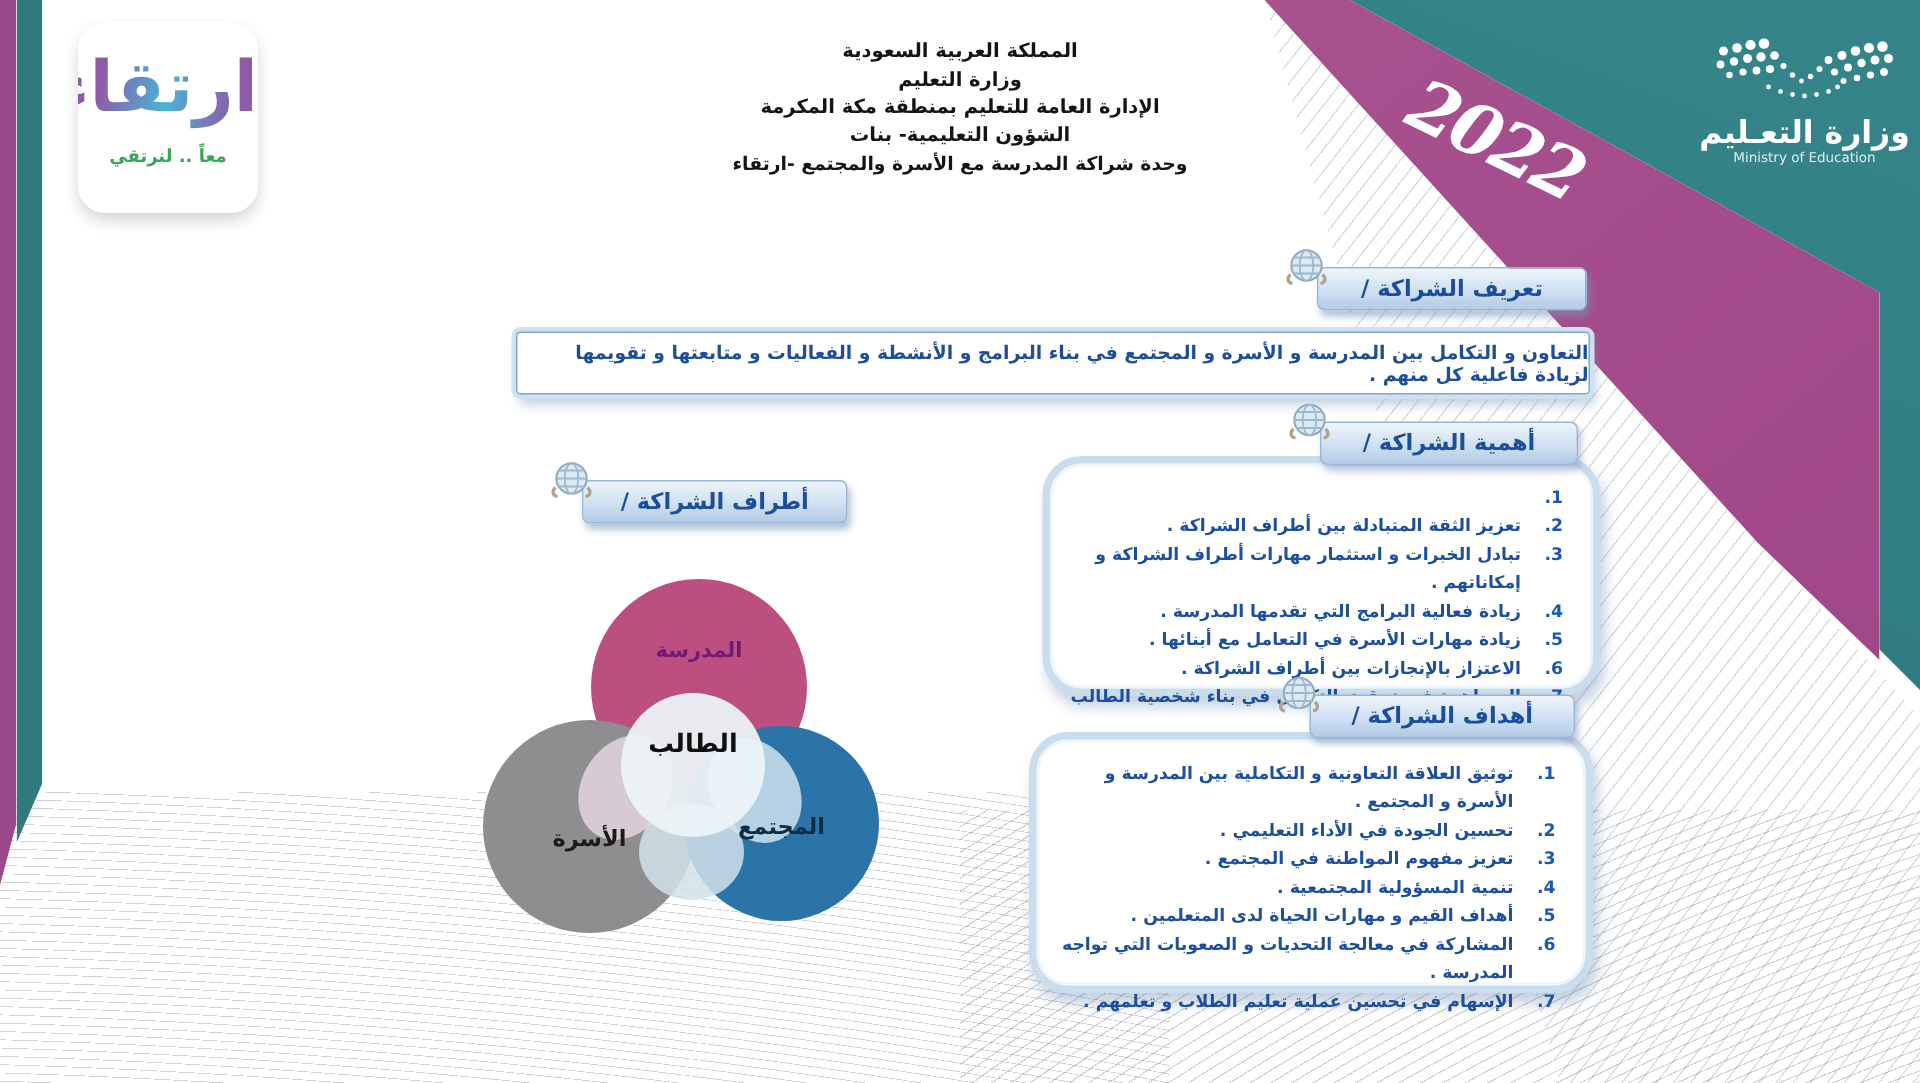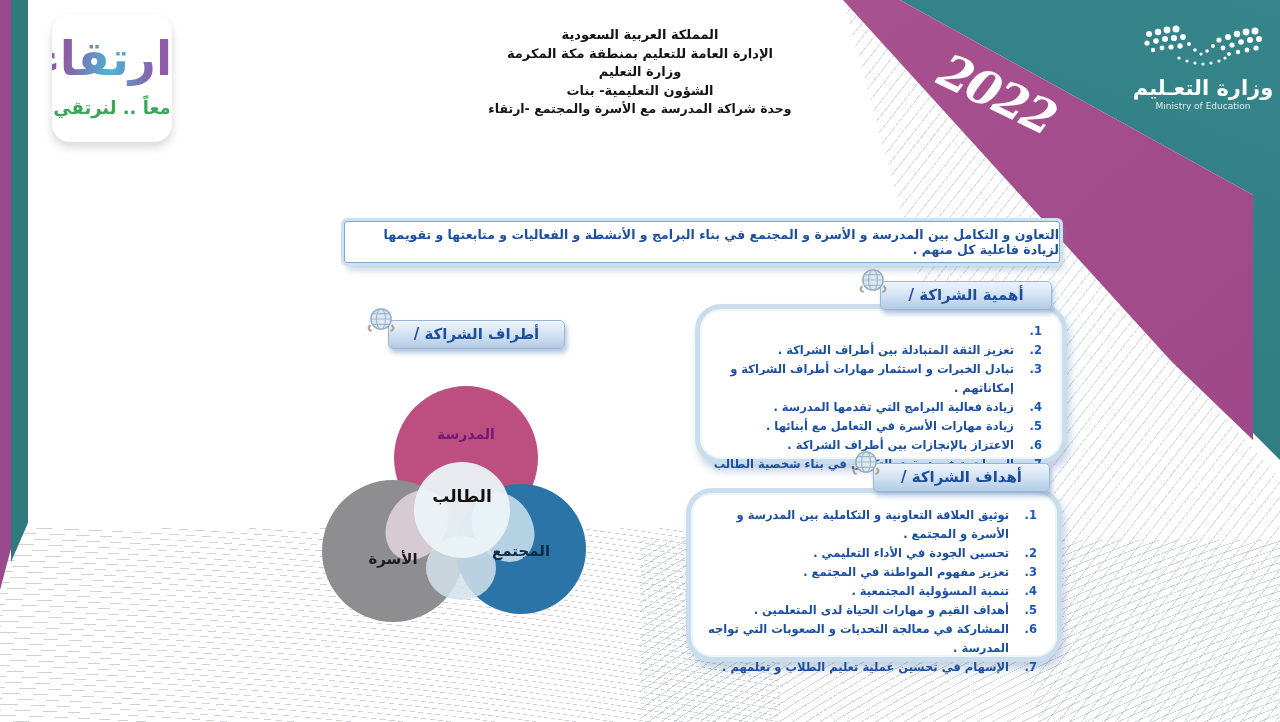--- a/index.html
+++ b/index.html
@@ -33,21 +33,21 @@
   .moe{position:absolute;left:1128px;top:20px;width:150px;z-index:3;text-align:center;color:#fff;}
   .moe .ar{font-size:21px;font-weight:bold;margin-top:2px;direction:rtl;}
   .moe .en{font-size:9px;opacity:.85;margin-top:1px;}
 
   
   .logo-card{position:absolute;left:52px;top:15px;width:120px;height:127px;background:#fff;border-radius:18px;
     box-shadow:0 5px 10px rgba(0,0,0,.16);z-index:2;text-align:center;}
   .logo-card .wordmark{margin-top:8px;font-size:47px;font-weight:bold;line-height:72px;direction:rtl;
     background:linear-gradient(100deg,#8e5ba6 15%,#49b4d6 50%,#8e5ba6 85%);
     -webkit-background-clip:text;background-clip:text;color:transparent;}
-  .logo-card .tagline{font-size:18px;font-weight:bold;color:#3aa65a;direction:rtl;margin-top:2px;}
+  .logo-card .tagline{font-size:12px;font-weight:bold;color:#3aa65a;direction:rtl;margin-top:2px;}
 
   
   .header{position:absolute;left:420px;top:26px;width:440px;z-index:2;text-align:center;direction:rtl;
     color:#141414;font-weight:bold;font-size:13px;line-height:18.5px;}
   .header .l5{font-size:12.5px;}
 
   
   .title-box{position:absolute;z-index:4;background:linear-gradient(180deg,#eef5fb,#cfe0f2 55%,#b3cbe5);
     border:1px solid #98b6d8;border-radius:5px;color:#1d4e9c;font-weight:bold;font-size:15px;
     text-align:center;direction:rtl;box-shadow:2px 4px 5px rgba(120,150,190,.55);padding:4px 10px 5px;}
@@ -146,26 +146,36 @@
     <div class="en">Ministry of Education</div>
   </div>
 
   <div class="logo-card">
     <div class="wordmark">ارتقاء</div>
     <div class="tagline">معاً .. لنرتقي</div>
   </div>
 
   <div class="header">
     <div>المملكة العربية السعودية</div>
+    <div>وزارة التعليم</div>
     <div>الإدارة العامة للتعليم بمنطقة مكة المكرمة</div>
-    <div>وزارة التعليم</div>
     <div>الشؤون التعليمية- بنات</div>
     <div class="l5">وحدة شراكة المدرسة مع الأسرة والمجتمع -ارتقاء</div>
   </div>
 
+  <div class="title-box" style="left:878px;top:178px;width:158px;">
+    <svg class="globe" viewBox="0 0 24 24">
+      <path d="M4 15c-2 2-1.5 4 1 4.5" stroke="#b2a28b" stroke-width="1.6" fill="none"></path>
+      <path d="M20 15c2 2 1.5 4-1 4.5" stroke="#b2a28b" stroke-width="1.6" fill="none"></path>
+      <circle cx="12" cy="10.5" r="7.6" fill="#dde9f2" stroke="#8fa9bd"></circle>
+      <ellipse cx="12" cy="10.5" rx="3.4" ry="7.6" fill="none" stroke="#9fb8cc" stroke-width=".9"></ellipse>
+      <path d="M4.4 10.5h15.2 M5.5 6.5h13 M5.5 14.5h13" stroke="#9fb8cc" stroke-width=".9" fill="none"></path>
+    </svg>
+    <span>تعريف الشراكة /</span>
+  </div>
   <div class="def-body">
     <span>التعاون و التكامل بين المدرسة و الأسرة و المجتمع في بناء البرامج و الأنشطة و الفعاليات و متابعتها و تقويمها  لزيادة فاعلية كل منهم .</span>
   </div>
 
   <div class="title-box" style="left:880px;top:281px;width:150px;">
     <svg class="globe" viewBox="0 0 24 24">
       <path d="M4 15c-2 2-1.5 4 1 4.5" stroke="#b2a28b" stroke-width="1.6" fill="none"></path>
       <path d="M20 15c2 2 1.5 4-1 4.5" stroke="#b2a28b" stroke-width="1.6" fill="none"></path>
       <circle cx="12" cy="10.5" r="7.6" fill="#dde9f2" stroke="#8fa9bd"></circle>
       <ellipse cx="12" cy="10.5" rx="3.4" ry="7.6" fill="none" stroke="#9fb8cc" stroke-width=".9"></ellipse>

